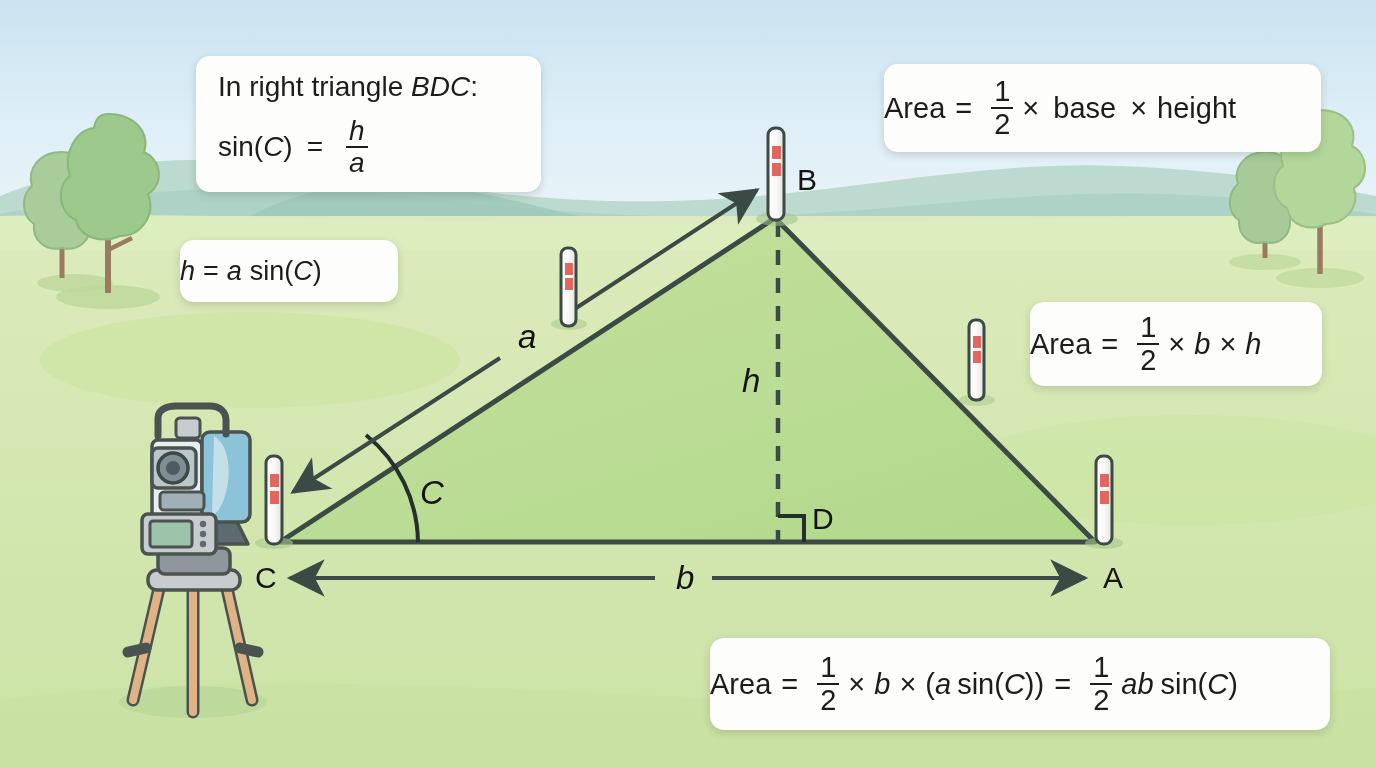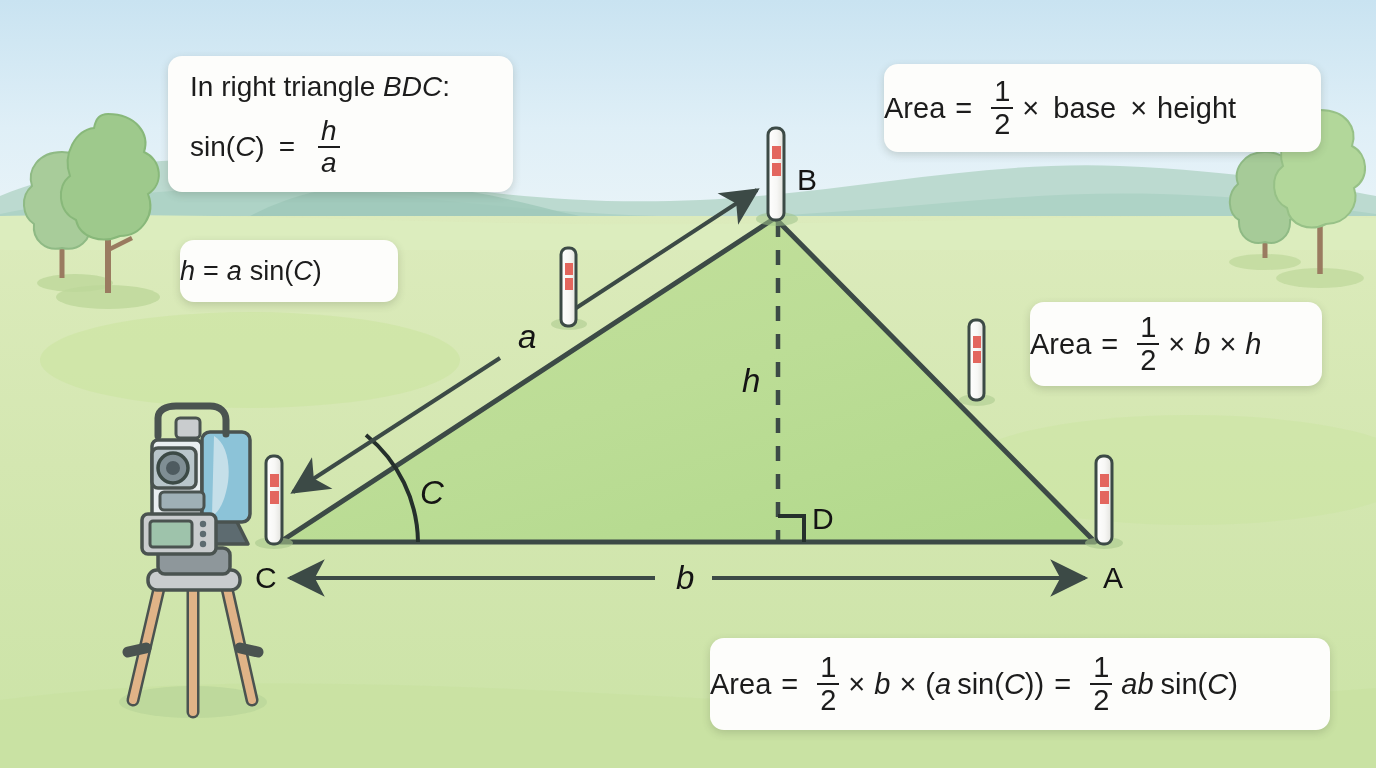--- a/index.html
+++ b/index.html
@@ -15,21 +15,21 @@
         display:flex;align-items:center;justify-content:flex-start;
         color:#1c1c1c;box-sizing:border-box;}
   .card .line{display:flex;align-items:center;white-space:nowrap;}
   .it{font-style:italic;}
   .frac{display:inline-flex;flex-direction:column;align-items:center;
         justify-content:center;vertical-align:middle;line-height:1;
         margin:0 9px;}
   .frac .num{padding:0 3px 1px;}
   .frac .den{padding:1px 3px 0;border-top:2.2px solid #1c1c1c;}
 
-  #card-sin{left:168px;top:56px;width:345px;height:136px;
+  #card-sin{left:196px;top:56px;width:345px;height:136px;
             flex-direction:column;align-items:flex-start;
             justify-content:center;padding:10px 0 10px 22px;}
   #card-sin .hdr{font-size:28px;margin-bottom:14px;}
   #card-sin .eq{font-size:28px;display:flex;align-items:center;}
 
   #card-h{left:180px;top:240px;width:218px;height:62px;font-size:27px;}
 
   #card-area1{left:884px;top:64px;width:437px;height:88px;font-size:29px;}
   #card-area2{left:1030px;top:302px;width:292px;height:84px;font-size:29px;}
   #card-area3{left:710px;top:638px;width:620px;height:92px;font-size:29px;}

